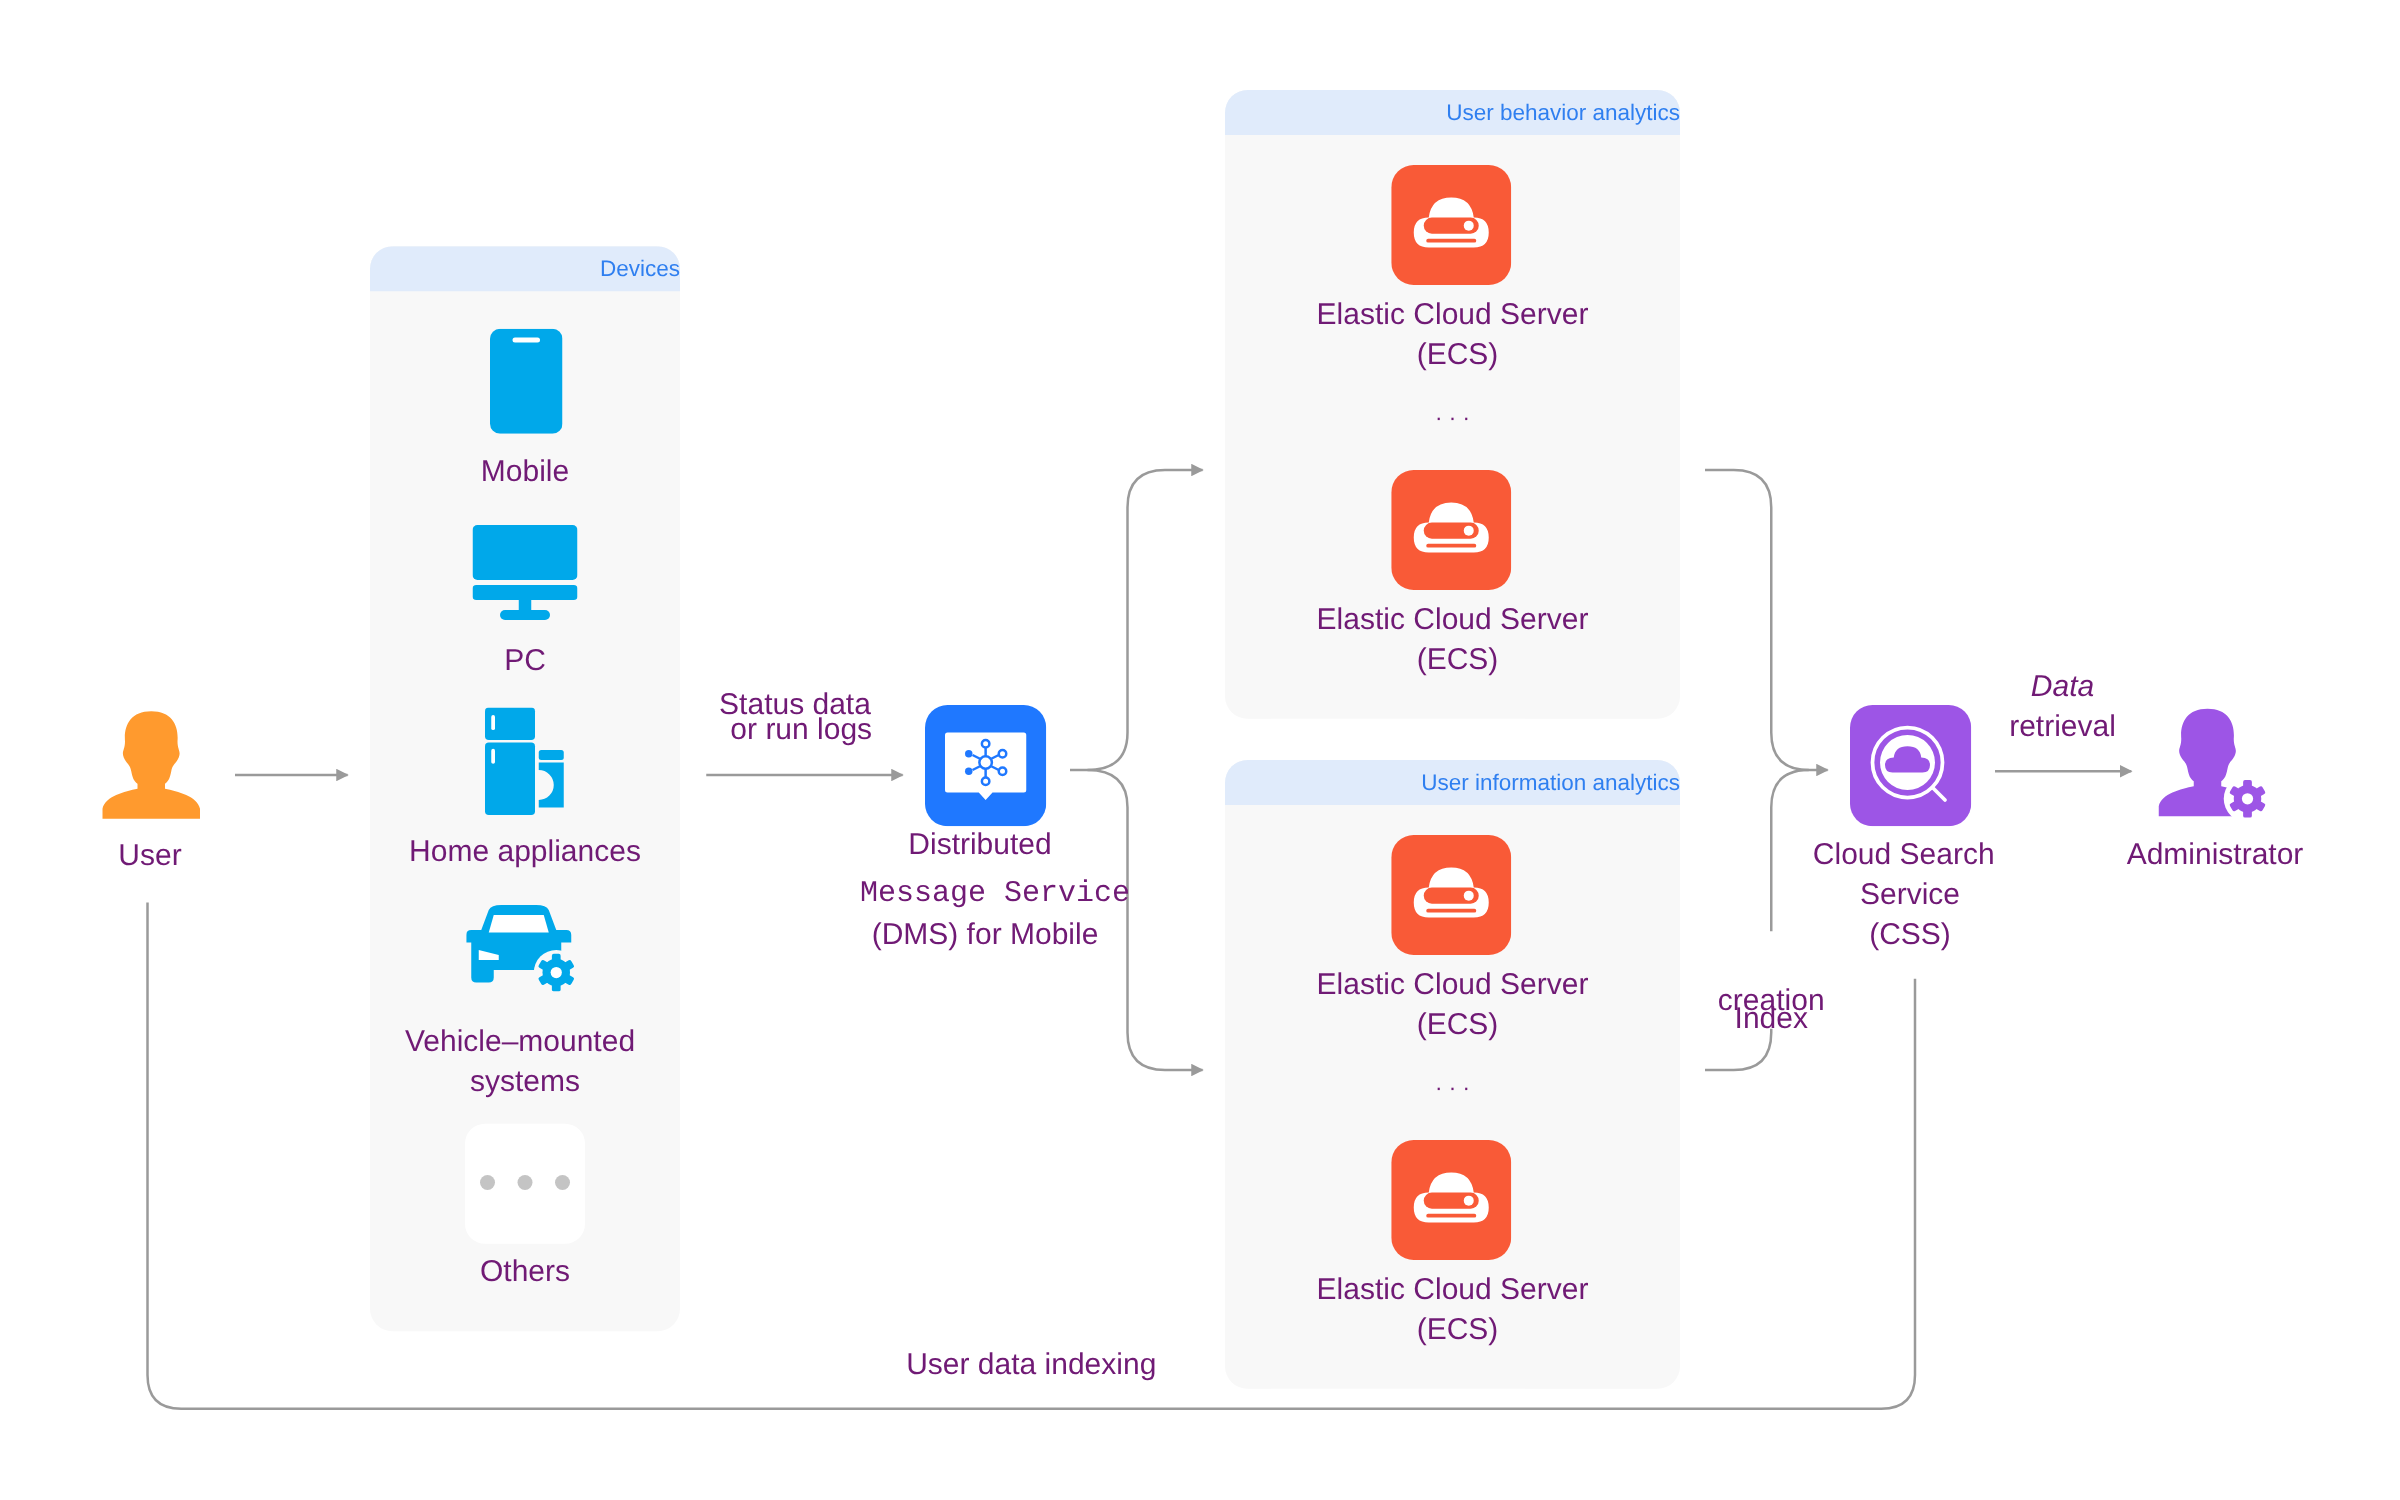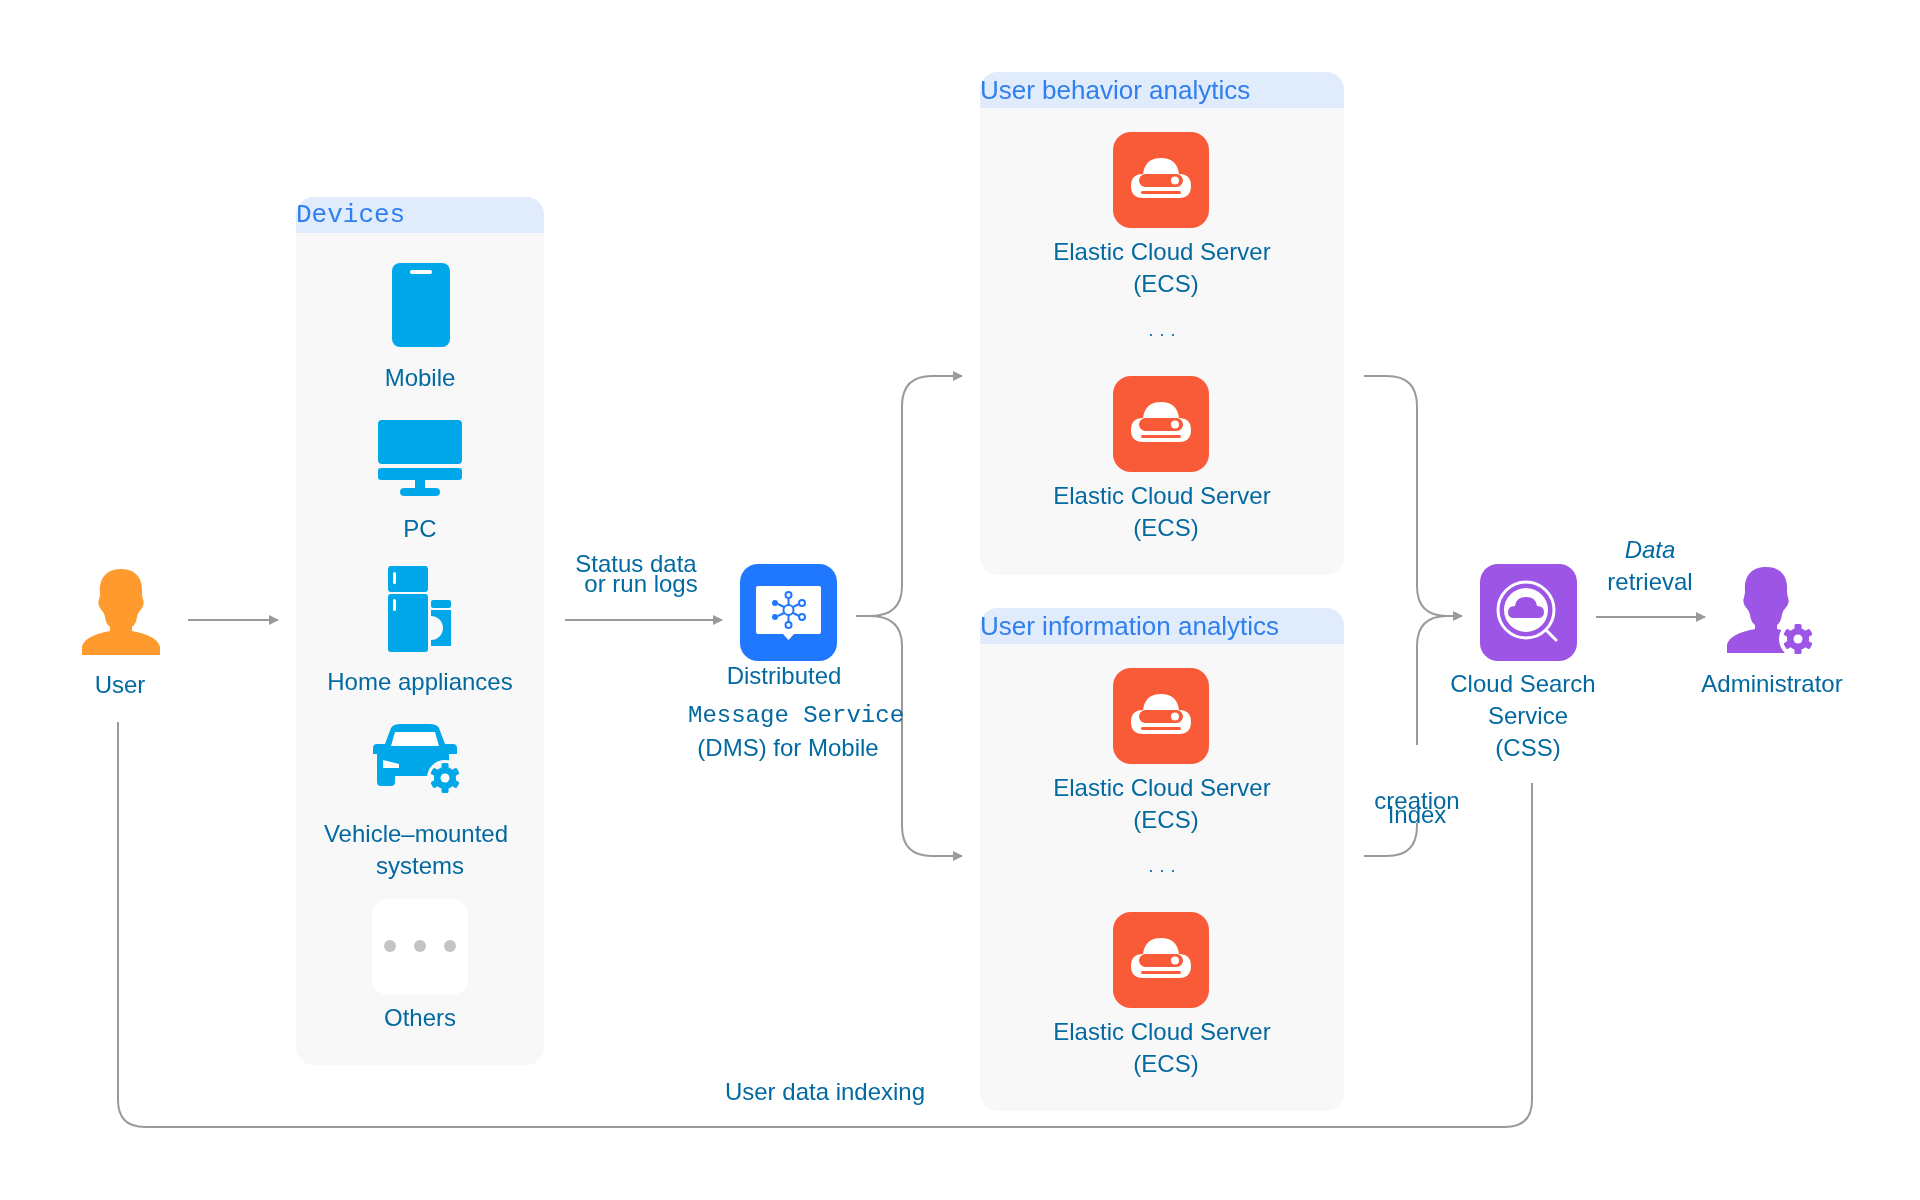--- a/index.html
+++ b/index.html
@@ -1,20 +1,20 @@
 <!DOCTYPE html>
 <html><head>
 <meta charset="utf-8">
 <style>
   html, body { margin:0; padding:0; background:#ffffff; }
   body { width:1920px; height:1200px; position:relative; overflow:hidden;
          font-family:"Liberation Sans", "DejaVu Sans", sans-serif; color:#1f1f1f; }
-  .lbl { position:absolute; text-align:center; font-size:24px; line-height:32px; color:#0369a1; white-space:nowrap; }
+  .lbl { position:absolute; text-align:center; font-size:24px; line-height:32px; color:#701a75; white-space:nowrap; }
   .panel { position:absolute; background:#f8f8f8; border-radius:18px; overflow:hidden; }
-  .panel-head { height:36px; background:#e0ebfb; color:#2f7ff0; font-size:26px; line-height:36px; text-align:left; }
+  .panel-head { height:36px; background:#e0ebfb; color:#2f7ff0; font-size:18px; line-height:36px; text-align:right; }
   .icon { position:absolute; }
   svg.lines { position:absolute; left:0; top:0; }
 </style>
 </head>
 <body>
 
 <svg class="lines" width="1920" height="1200">
   <defs>
     <marker id="arr" markerWidth="10" markerHeight="10" refX="9" refY="5" orient="auto" markerUnits="userSpaceOnUse">
       <path d="M0,0 L10,5 L0,10 z" fill="#9a9a9a"></path>
@@ -33,21 +33,21 @@
   </g>
 </svg>
 
 <div class="icon" style="left:80px;top:567px;width:82px;height:90px;">
   <svg width="82" height="90" viewBox="0 0 82 90">
     <path d="M41 2 C24 2 19 14 20 26 C20 33 17 34 19 39 C21 44 24 44 25 50 C26 55 27 58 30 60 L30 64 C20 66 4 70 2 80 L2 88 L80 88 L80 80 C78 70 62 66 52 64 L52 60 C55 58 56 55 57 50 C58 44 61 44 63 39 C65 34 62 33 62 26 C63 14 58 2 41 2 Z" fill="#ff9a2e"></path>
   </svg>
 </div>
 <div class="lbl" style="left:70px;top:669px;width:100px;">User</div>
 
-<div class="panel" style="left:296px;top:197px;width:248px;height:868px;font-family:Liberation Mono, monospace;">
+<div class="panel" style="left:296px;top:197px;width:248px;height:868px;">
   <div class="panel-head">Devices</div>
 </div>
 
 <div class="icon" style="left:392px;top:263px;width:58px;height:84px;">
   <svg width="58" height="84" viewBox="0 0 58 84">
     <rect x="0" y="0" width="58" height="84" rx="8" fill="#00a8ea"></rect>
     <rect x="18" y="7" width="22" height="4" rx="2" fill="#ffffff"></rect>
   </svg>
 </div>
 <div class="lbl" style="left:296px;top:362px;width:248px;">Mobile</div>

